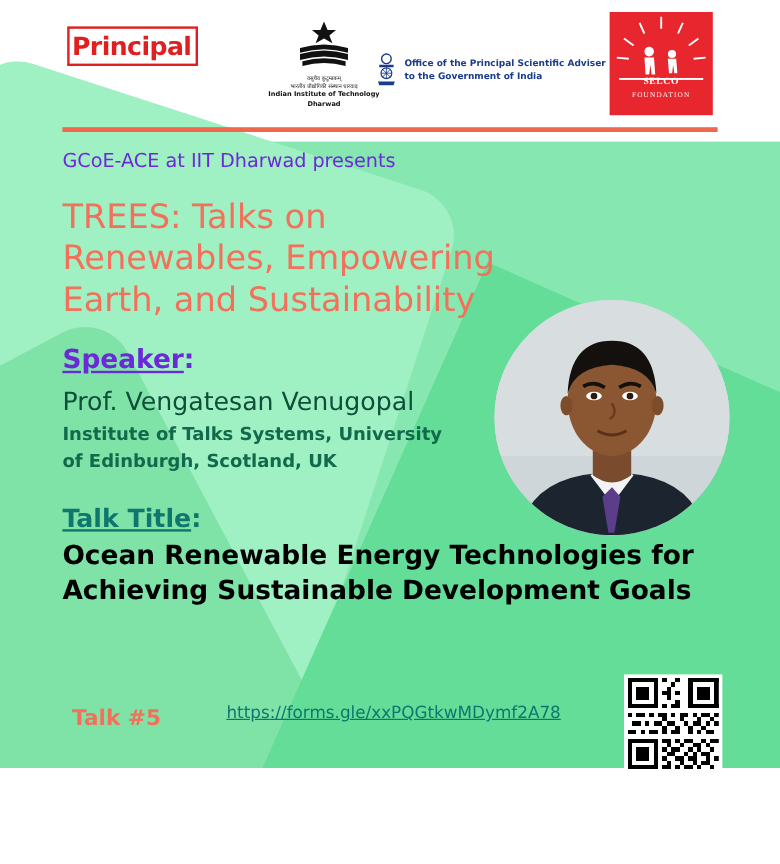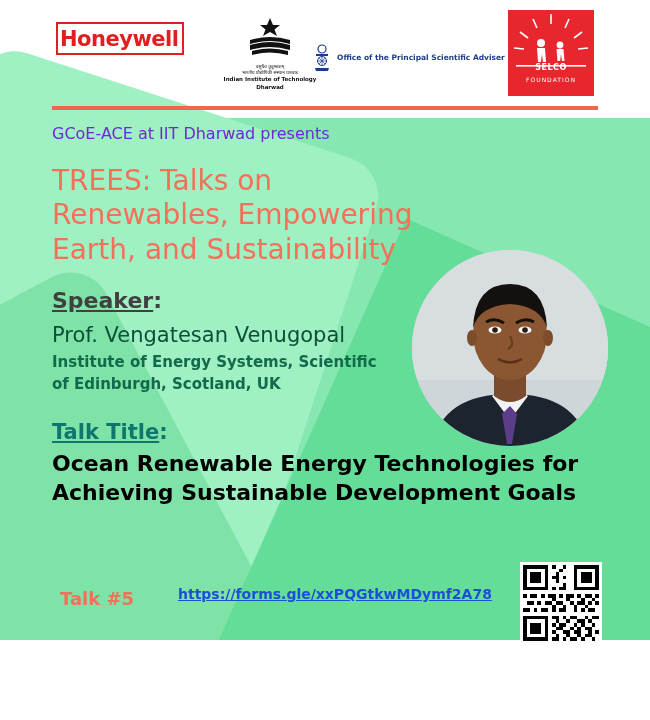--- a/index.html
+++ b/index.html
@@ -157,20 +157,21 @@
     font-weight: bold;
   }
   .logo-selco {
     position: absolute;
     left: 508px;
     top: 10px;
     width: 86px;
     height: 86px;
     background: #e8262d;
     text-align: center;
+    font-family: Liberation Serif, serif;
   }
   .selco-inner {
     position: relative;
     width: 86px;
     height: 86px;
   }
   .selco-name {
     position: absolute;
     left: 0;
     bottom: 24px;
@@ -207,21 +208,21 @@
     width: 400px;
     color: #f4705a;
     font-size: 28px;
     font-weight: normal;
     line-height: 1.23;
   }
   .speaker-label {
     position: absolute;
     left: 52px;
     top: 288px;
-    color: #404040;
+    color: #6d28d9;
     font-size: 22px;
     font-weight: bold;
   }
   .speaker-label u {
     text-decoration: underline;
   }
   .speaker-name {
     position: absolute;
     left: 52px;
     top: 323px;
@@ -270,23 +271,23 @@
     left: 178px;
     top: 583px;
     width: 300px;
     color: #0d4f39;
     font-size: 14px;
     font-weight: bold;
     text-align: center;
     line-height: 1.6;
   }
   .register-link {
-    color: #1d4ed8;
+    color: #0f766e;
     font-size: 14px;
-    font-weight: bold;
+    font-weight: normal;
     margin-top: 44px;
   }
 
   
   .portrait {
     position: absolute;
     right: 42px;
     top: 250px;
     width: 196px;
     height: 196px;
@@ -319,21 +320,21 @@
   <div class="bg-wave-left2"></div>
   <div class="bg-diag-right"></div>
   <div class="bg-top-accent"></div>
   <div class="bg-bottom-accent"></div>
   <div class="bg-bottom-strip"></div>
 
   <div class="content">
 
     <div class="logos">
 
-      <div class="logo-honeywell">Honeywell</div>
+      <div class="logo-honeywell">Principal</div>
 
       <div class="logo-iit">
         <svg class="iit-emblem" viewBox="0 0 48 44">
           <path d="M24 4 L27 11 L34 11 L28.5 15.5 L31 22 L24 18 L17 22 L19.5 15.5 L14 11 L21 11 Z" fill="#111"></path>
           <path d="M4 26 Q24 20 44 26 L44 30 Q24 24 4 30 Z" fill="#111"></path>
           <path d="M4 31 Q24 25 44 31 L44 36 Q24 30 4 36 Z" fill="#111"></path>
           <path d="M6 37 Q24 32 42 37 L42 41 Q24 36 6 41 Z" fill="#111"></path>
         </svg>
         <div class="iit-text1">वसुधैव कुटुम्बकम्</div>
         <div class="iit-text1">भारतीय प्रौद्योगिकी संस्थान धारवाड़</div>
@@ -346,20 +347,21 @@
           <path d="M4 12 h12 v2 H4z" fill="#1b3c8c"></path>
           <circle cx="10" cy="19" r="4.5" fill="none" stroke="#1b3c8c" stroke-width="1"></circle>
           <line x1="10" y1="14.5" x2="10" y2="23.5" stroke="#1b3c8c" stroke-width="0.7"></line>
           <line x1="5.5" y1="19" x2="14.5" y2="19" stroke="#1b3c8c" stroke-width="0.7"></line>
           <line x1="6.8" y1="15.8" x2="13.2" y2="22.2" stroke="#1b3c8c" stroke-width="0.7"></line>
           <line x1="13.2" y1="15.8" x2="6.8" y2="22.2" stroke="#1b3c8c" stroke-width="0.7"></line>
           <path d="M3 26 h14 l-1 3 H4z" fill="#1b3c8c"></path>
         </svg>
         <div>
           <div class="psa-text">Office of the Principal Scientific Adviser</div>
+          <div class="psa-text">to the Government of India</div>
         </div>
       </div>
 
       <div class="logo-selco">
         <div class="selco-inner">
           <svg width="86" height="86" viewBox="0 0 86 86">
             <g stroke="#ffffff" stroke-width="1.6">
               <line x1="43" y1="4" x2="43" y2="14"></line>
               <line x1="25" y1="9" x2="29" y2="18"></line>
               <line x1="61" y1="9" x2="57" y2="18"></line>
@@ -385,21 +387,21 @@
     <div class="presents">GCoE-ACE at IIT Dharwad presents</div>
 
     <div class="series-title">TREES: Talks on Renewables, Empowering Earth, and Sustainability</div>
 
     <div class="speaker-label">
       <u>Speaker</u><span>:</span>
     </div>
 
     <div class="speaker-name">Prof. Vengatesan Venugopal</div>
 
-    <div class="speaker-affil">Institute of Energy Systems, Scientific of Edinburgh, Scotland, UK</div>
+    <div class="speaker-affil">Institute of Talks Systems, University of Edinburgh, Scotland, UK</div>
 
     <div class="talk-label">
       <u>Talk Title</u><span>:</span>
     </div>
 
     <div class="talk-title">Ocean Renewable Energy Technologies for Achieving Sustainable Development Goals</div>
 
     <div class="talk-number">Talk #5</div>
 
     <div class="register-text">

